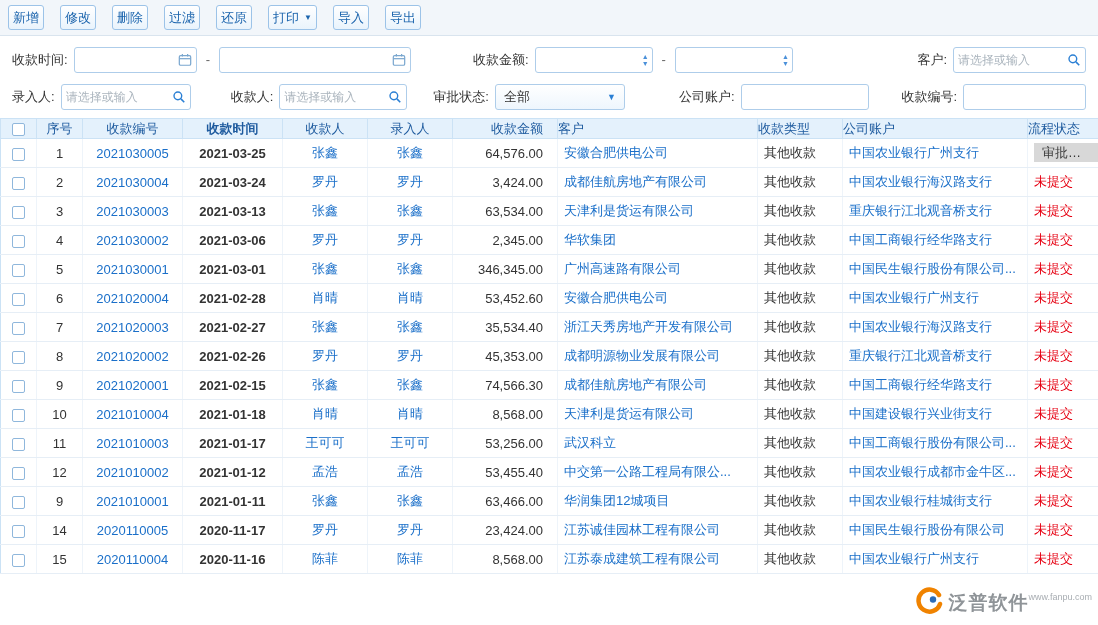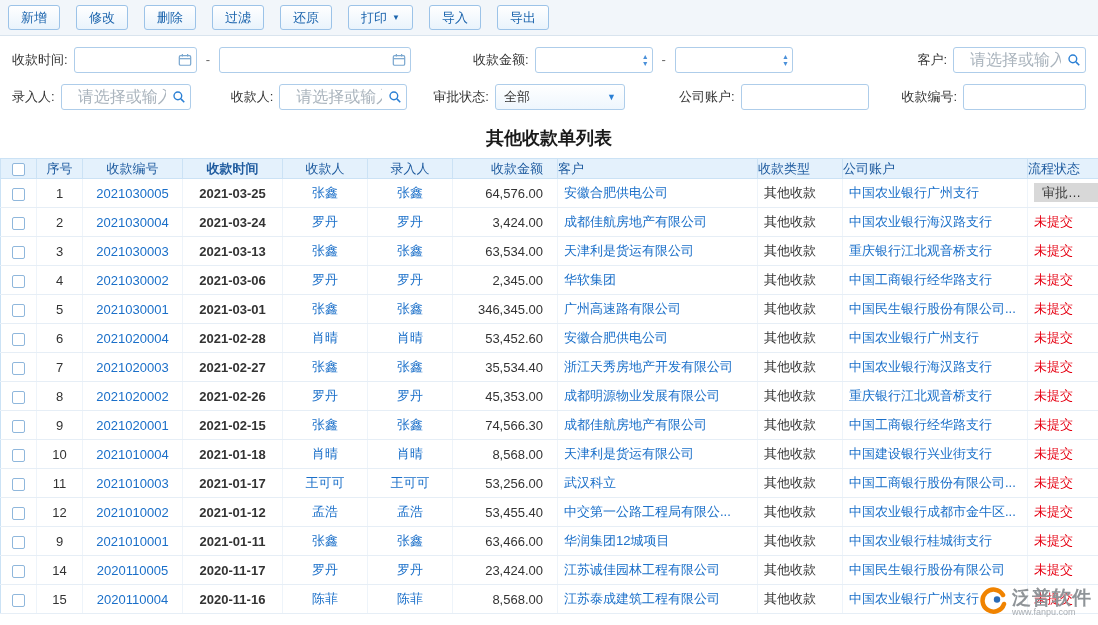--- a/index.html
+++ b/index.html
@@ -4,33 +4,33 @@
 <style>
   * { box-sizing: border-box; margin: 0; padding: 0; }
   html, body { width: 1098px; height: 625px; overflow: hidden; background: #fff;
     font-family: "Liberation Sans", "DejaVu Sans", sans-serif; }
   .app { position: relative; width: 1098px; height: 625px; }
 
   
   .toolbar { height: 36px; display: flex; align-items: center; gap: 16px;
     padding: 0 8px; background: #f2f6fa; border-bottom: 1px solid #d9e4ee; }
   .tb-btn { display: inline-flex; align-items: center; gap: 5px; height: 25px;
-    padding: 0 12px; font-size: 13px; color: #1b64ad; cursor: pointer;
+    padding: 0 4px; font-size: 13px; color: #1b64ad; cursor: pointer;
     background: linear-gradient(180deg, #ffffff, #e9f3fc);
     border: 1px solid #9cc3e8; border-radius: 3px;
     font-family: inherit; }
   .tb-caret { font-size: 8px; color: #1b64ad; }
 
   
   .filter-panel { padding: 5px 12px 3px 12px; background: #fff; }
   .filter-row { display: flex; align-items: center; height: 37px; }
   .f-label { font-size: 13px; color: #333; margin-right: 6px; white-space: nowrap; }
   .input-wrap { position: relative; display: inline-flex; align-items: center; }
   .f-input { height: 26px; border: 1px solid #aecdea; border-radius: 3px;
-    padding: 0 16px; font-size: 16px; color: #333; outline: none; width: 100%;
+    padding: 0 4px; font-size: 12px; color: #333; outline: none; width: 100%;
     font-family: inherit; background: #fff; }
   .f-input::placeholder { color: #aab4bd; }
   .has-icon .f-input { padding-right: 24px; }
   .wrap-icon { position: absolute; right: 5px; top: 50%; transform: translateY(-50%);
     display: inline-flex; pointer-events: auto; cursor: pointer; }
   .spinner { position: absolute; right: 4px; top: 50%; transform: translateY(-50%);
     display: flex; flex-direction: column; line-height: 7px; cursor: pointer; }
   .spinner span { font-size: 7px; color: #4a90d9; }
   .range-sep { margin: 0 9px; color: #666; font-size: 13px; }
   .select-box { width: 130px; height: 26px; border: 1px solid #aecdea; border-radius: 3px;
@@ -67,21 +67,21 @@
   .col-customer, .col-type, .col-account, .col-status { text-align: left; }
   td.link { color: var(--link); cursor: pointer; }
   .checkbox { display: inline-block; width: 13px; height: 13px; background: #fff;
     border: 1px solid #8fb7dc; border-radius: 2px; vertical-align: middle; cursor: pointer; }
   .status.unsubmitted { color: var(--status-red); }
   .status.approved { color: #3c3c3c; background: #d8d8d8; padding: 2px 8px; }
 
   
   .watermark { position: absolute; right: 6px; bottom: 6px; display: flex;
     align-items: center; gap: 4px; z-index: 5; }
-  .wm-text { display: flex; flex-direction: column; line-height: 1.05; }
+  .wm-text { display: flex; flex-direction: row; line-height: 1.05; }
   .wm-brand { font-size: 19px; color: #8f9498; font-weight: bold; letter-spacing: 1px; }
   .wm-url { font-size: 9px; color: #a8adb2; }
 </style>
 </head>
 <body>
 
 <div class="app">
 
   <div class="toolbar">
       <button class="tb-btn">
@@ -202,21 +202,20 @@
         <input class="f-input" style="">
       </span>
 
       <span class="f-label g-right">收款编号:</span>
       <span class="input-wrap" style="width:123px">
         <input class="f-input" style="">
       </span>
     </div>
   </div>
 
-  <div class="page-title">其他收款单列表</div>
 
   <table>
     <colgroup>
         <col style="width: 36px;">
         <col style="width: 46px;">
         <col style="width: 100px;">
         <col style="width: 100px;">
         <col style="width: 85px;">
         <col style="width: 85px;">
         <col style="width: 105px;">

